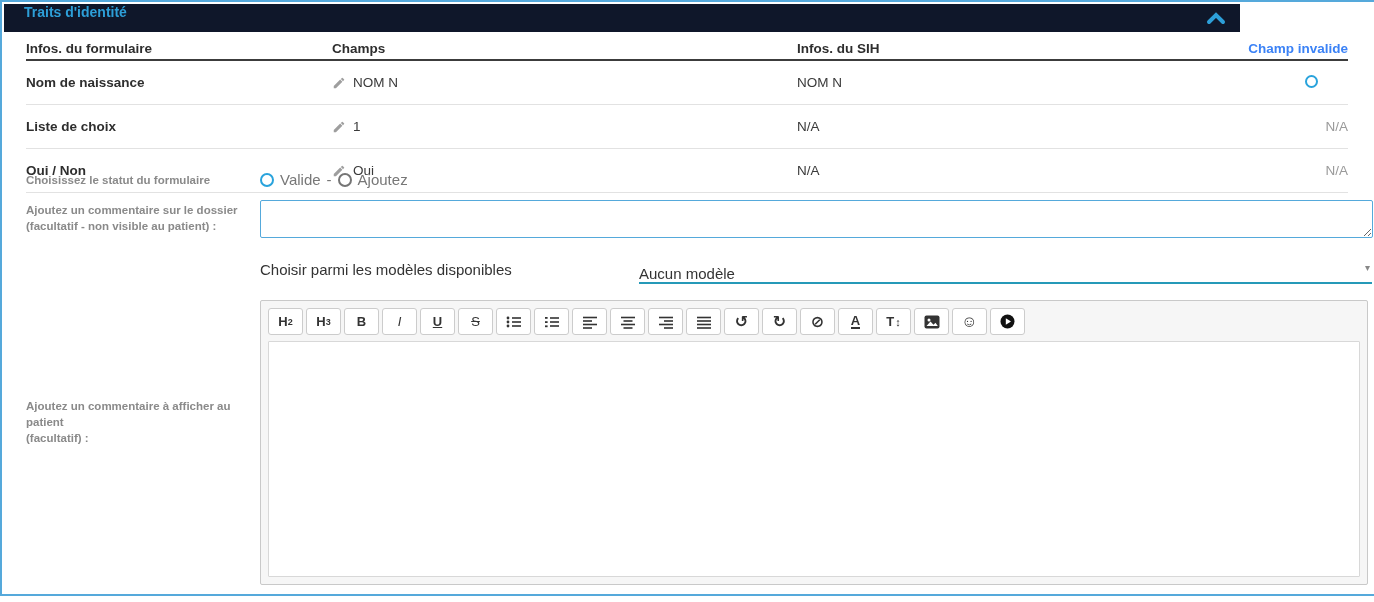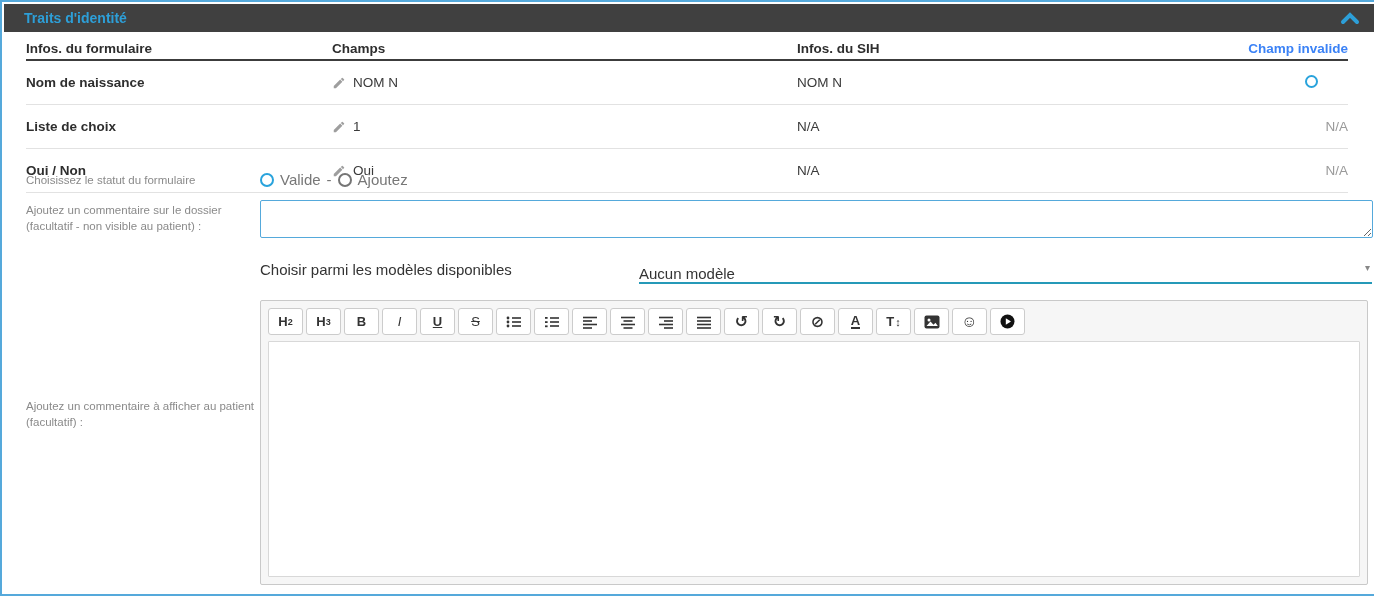--- a/index.html
+++ b/index.html
@@ -3,22 +3,22 @@
 <meta charset="utf-8">
 <style>
   * { margin:0; padding:0; box-sizing:border-box; }
   body { font-family:"Liberation Sans","DejaVu Sans",sans-serif; background:#fff; }
   .stage { position:relative; width:1374px; height:602px; background:#fff; overflow:hidden; }
 
   .panel { position:absolute; left:0; top:0; width:1374px; height:596px;
            border-top:2px solid #55A9DB; border-left:2px solid #55A9DB; border-bottom:2px solid #55A9DB;
            background:#fff; }
 
-  .panel-header { position:absolute; left:2px; top:2px; width:1370px; height:28px;
-                  background:#404040; display:flex; align-items:center; }
+  .panel-header { position:absolute; left:2px; top:2px; width:1236px; height:28px;
+                  background:#0f172a; display:flex; }
   .panel-title { margin-left:20px; font-size:14px; font-weight:bold; color:#2D9FD8; }
   .collapse-btn { position:absolute; right:14px; top:7px; width:20px; height:15px; border:none;
                   background:transparent; cursor:pointer; padding:0; }
 
   
   .id-table { position:absolute; left:24px; top:36px; width:1322px; font-size:13.5px; color:#333; }
   .t-row { display:grid; grid-template-columns:306px 465px 1fr 130px; align-items:center; }
   .t-head { height:23px; font-weight:bold; border-bottom:2px solid #3C3C3C; }
   .t-data { height:44px; border-bottom:1px solid #E2E2E2; }
   .t-head .c4 { text-align:right; }
@@ -28,21 +28,21 @@
   .c4 { text-align:right; color:#3b82f6; }
   .na { color:#9A9A9A; }
   .pencil-btn { border:none; background:transparent; padding:0; cursor:pointer; display:flex; }
 
   .radio { display:inline-block; width:13px; height:13px; border-radius:50%; background:#fff; }
   .radio.blue { border:2px solid #29A3DC; }
   .radio.gray { border:2px solid #757575; }
   .invalid-radio { margin-right:30px; }
 
   
-  .side-label { position:absolute; left:24px; font-size:11.5px; font-weight:normal; color:#8A8A8A; line-height:16px; }
+  .side-label { position:absolute; left:24px; font-size:11.5px; font-weight:bold; color:#8A8A8A; line-height:16px; }
 
   .radio-group { position:absolute; left:258px; top:169px; display:flex; align-items:center; gap:6px;
                  font-size:15px; color:#777; }
   .radio-group .radio { width:14px; height:14px; }
 
   .comment-textarea { position:absolute; left:258px; top:198px; width:1113px; height:38px;
                       border:1px solid #55A9DB; border-radius:2px; resize:both; font-family:inherit;
                       font-size:14px; color:#333; padding:4px 6px; outline:none; }
 
   .select-label { position:absolute; left:258px; top:259px; font-size:15px; color:#333; }

